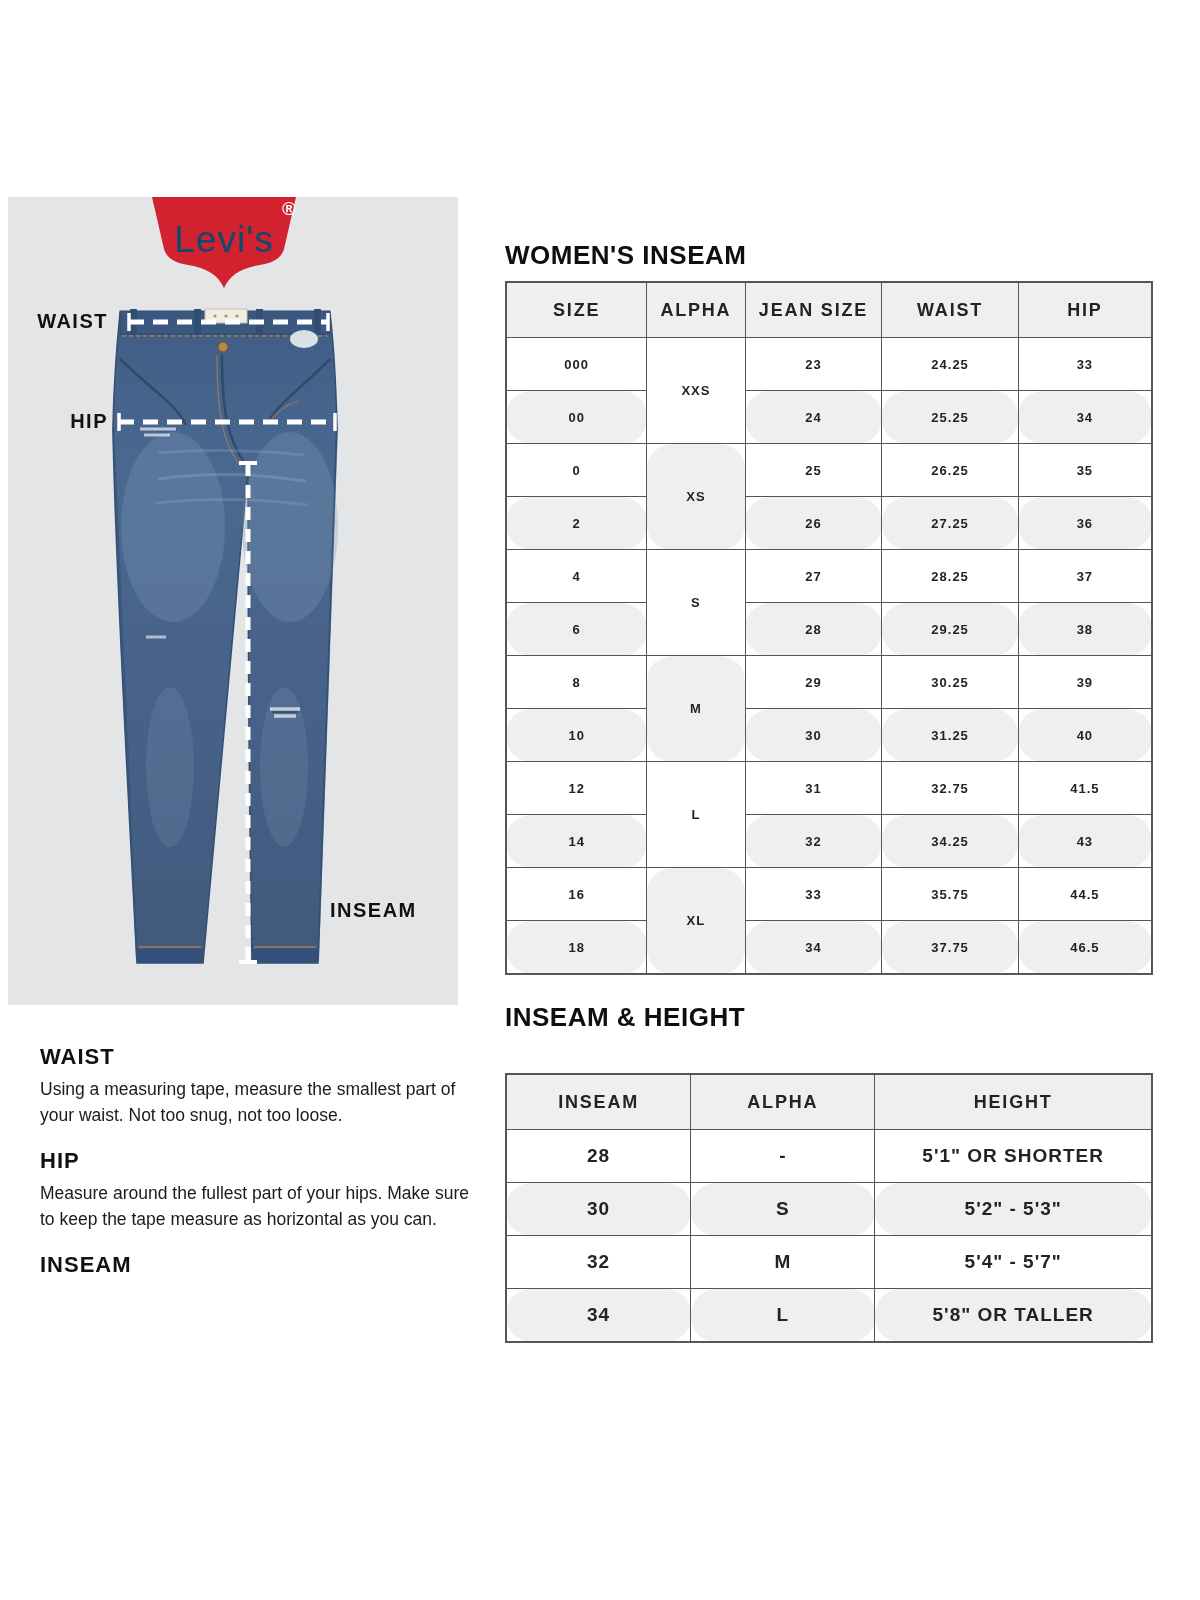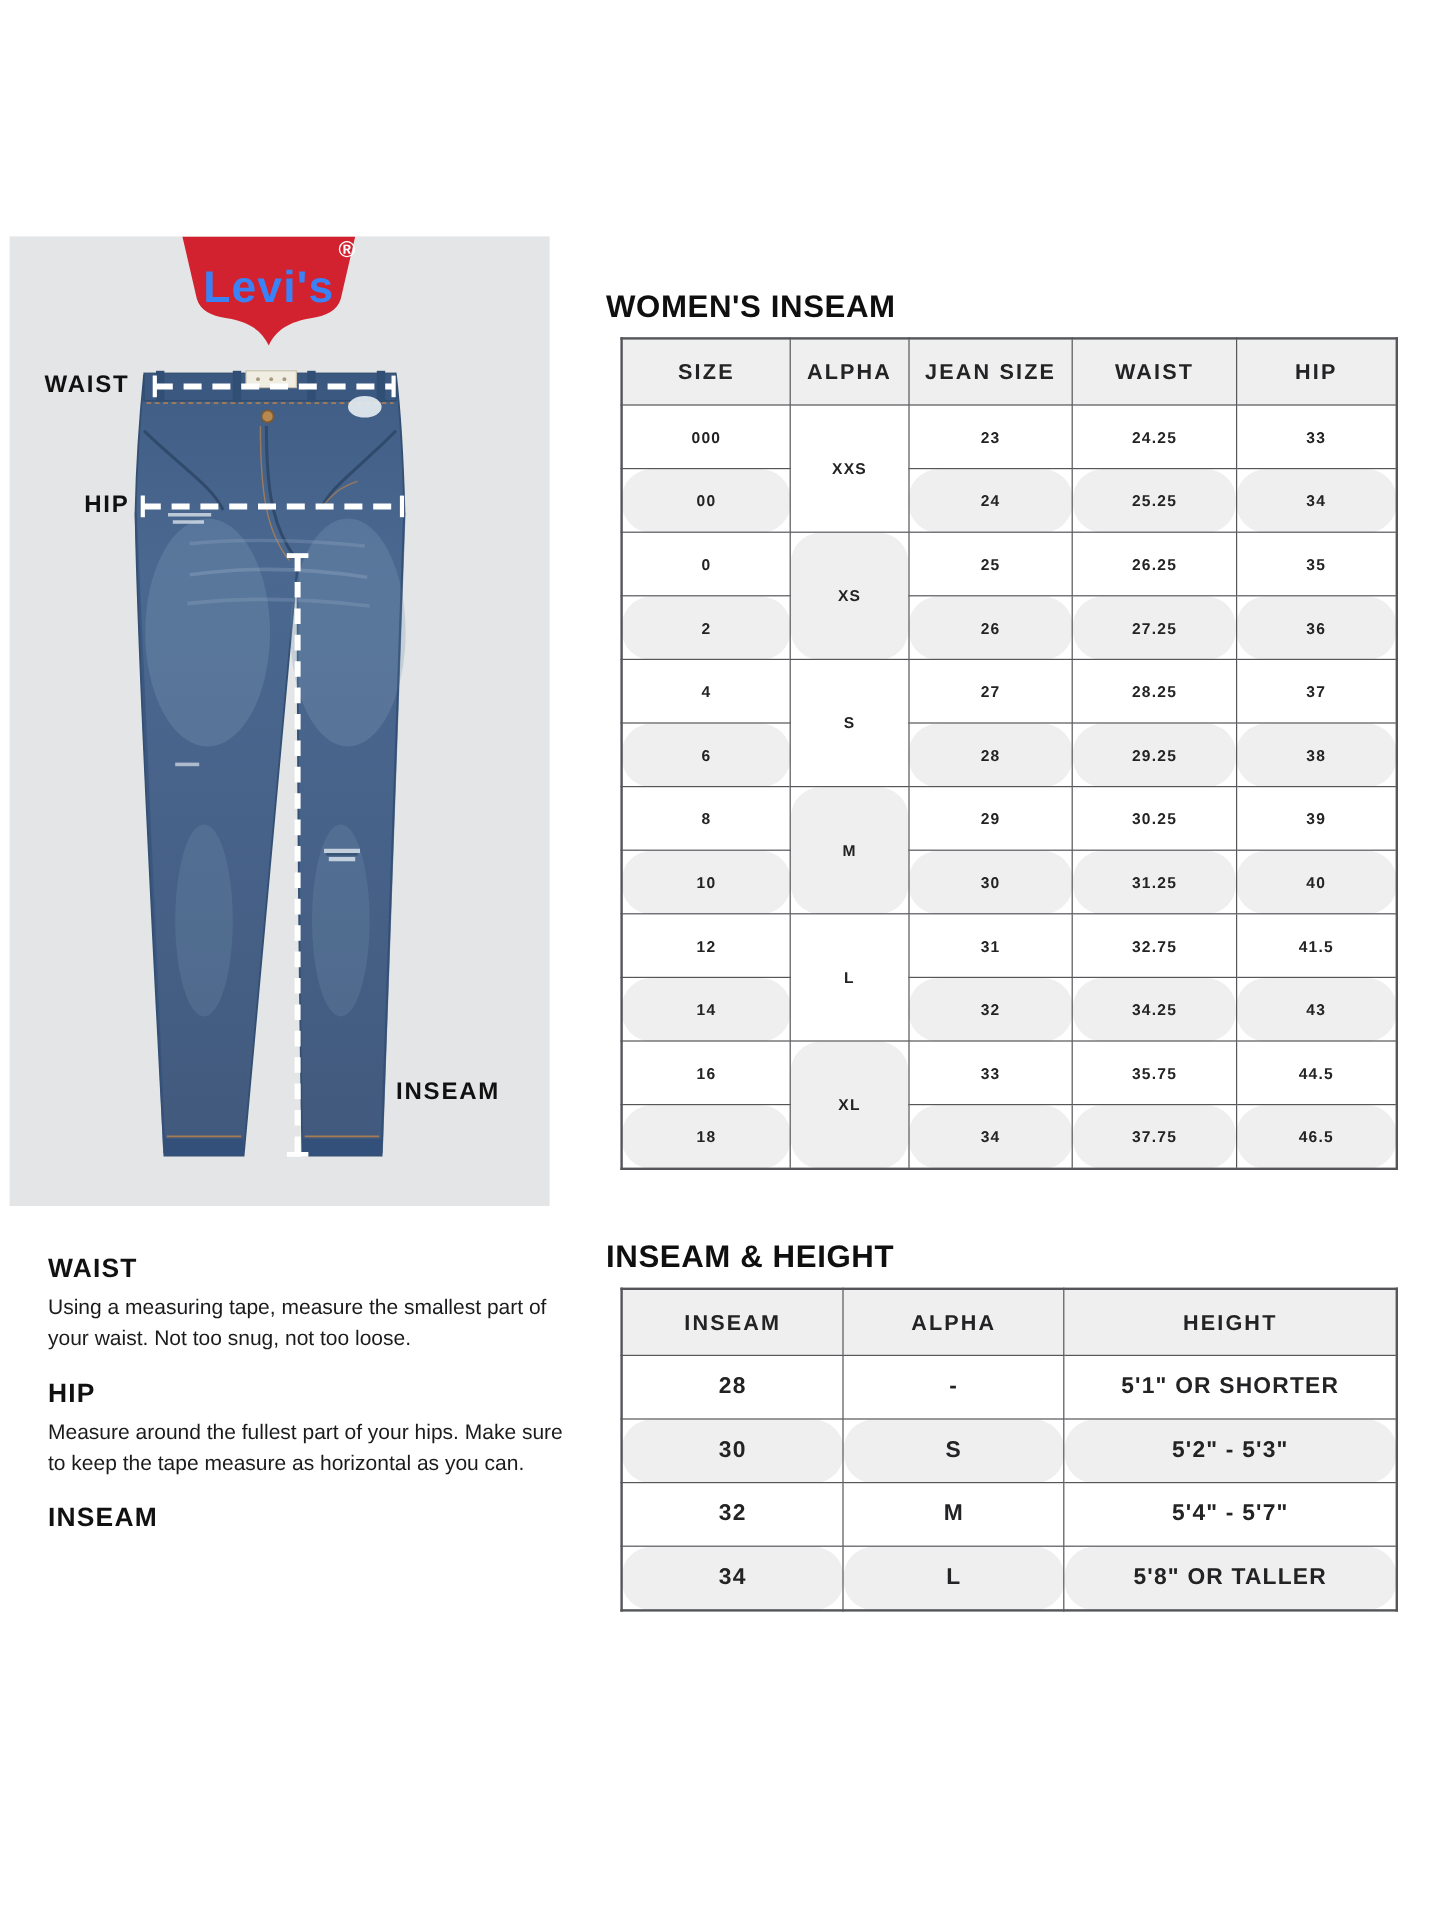--- a/index.html
+++ b/index.html
@@ -5,37 +5,37 @@
   html,body{margin:0;padding:0;background:#ffffff;}
   .stage{position:relative;width:1200px;height:1600px;background:#ffffff;overflow:hidden;
          font-family:"Liberation Sans",sans-serif;color:#1d1d1f;}
 
   
   .panel{position:absolute;left:8px;top:197px;width:450px;height:808px;background:#e4e5e6;}
 
   .logo{position:absolute;left:150px;top:197px;width:148px;height:96px;}
   .logo svg{position:absolute;left:0;top:0;}
   .logo-text{position:absolute;left:0;top:22px;width:100%;text-align:center;
-             color:#3b82f6;font-size:37px;font-weight:700;letter-spacing:1px;}
+             color:#0c4a6e;font-size:37px;font-weight:400;letter-spacing:1px;}
   .logo-reg{position:absolute;right:2px;top:1px;color:#ffffff;font-size:19px;font-weight:700;}
 
   .jeans{position:absolute;left:8px;top:197px;width:450px;height:808px;}
 
   .meas-label{position:absolute;font-size:20px;font-weight:800;letter-spacing:1.5px;color:#111;}
   .lbl-waist{left:28px;top:310px;width:80px;text-align:right;}
   .lbl-hip{left:28px;top:410px;width:80px;text-align:right;}
   .lbl-inseam{left:330px;top:899px;}
 
   
   .sec-title{position:absolute;left:505px;font-size:26px;font-weight:800;letter-spacing:0.5px;color:#0f0f0f;}
   .title-bottoms{top:240px;}
-  .title-inseam{top:1032px;}
+  .title-inseam{top:1002px;}
 
   table.chart{position:absolute;left:505px;width:648px;border-collapse:collapse;table-layout:fixed;
-              border:2px solid #55565a;margin-left:12px;}
+              border:2px solid #55565a;}
   .t-bottoms{top:281px;}
   .t-inseam{top:1073px;}
   table.chart th, table.chart td{
       border:1.5px solid #55565a;text-align:center;vertical-align:middle;
       font-weight:700;color:#232325;padding:0;}
   table.chart th{height:54px;background:#efefef;font-size:18px;letter-spacing:1.8px;}
   .t-bottoms td{height:52px;font-size:13px;letter-spacing:1px;}
   .t-inseam td{height:52px;font-size:19px;letter-spacing:1px;}
   td.light{background:#ffffff;}
   td.shade{background:#efefef;border-radius:25px;}

